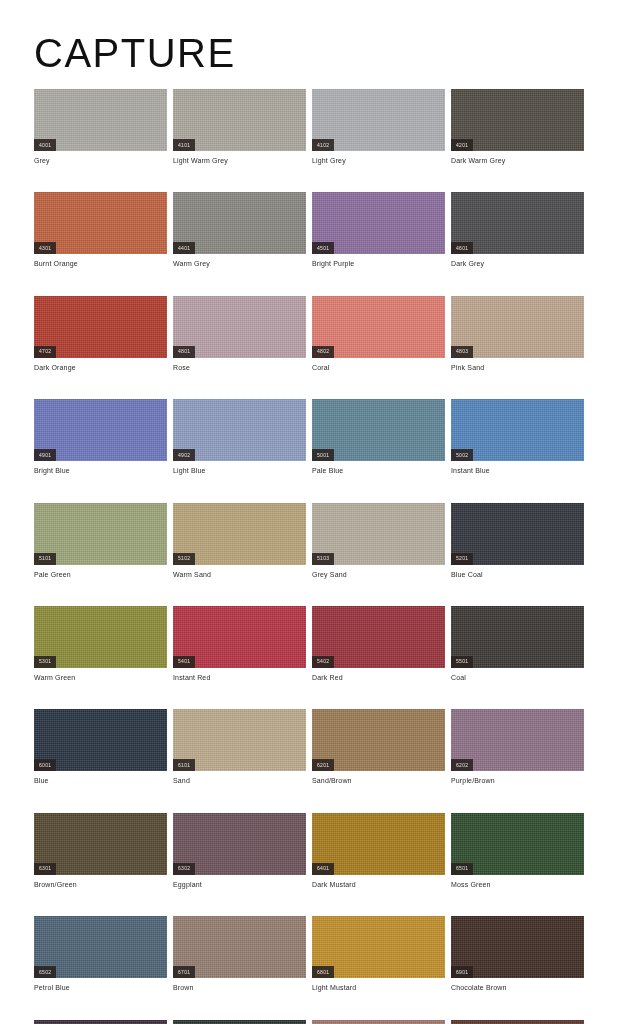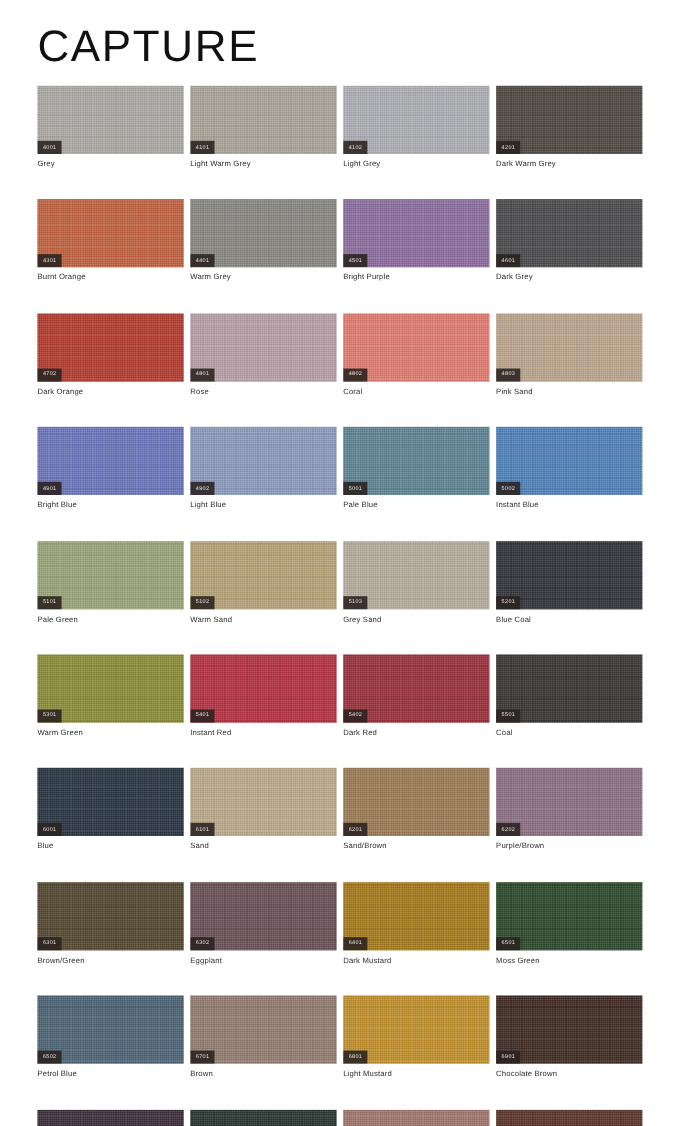--- a/index.html
+++ b/index.html
@@ -2,21 +2,21 @@
 <html><head>
 <meta charset="utf-8">
 <style>
   * { box-sizing: border-box; margin: 0; padding: 0; }
   html, body {
     width: 626px; height: 1024px;
     background: #ffffff;
     font-family: "Liberation Sans", sans-serif;
     overflow: hidden;
   }
-  .page { position: relative; width: 626px; height: 1024px; padding: 4px 34px; }
+  .page { position: relative; width: 626px; height: 1024px; padding: 15px 34px; }
 
   .title {
     font-size: 40px;
     font-weight: 300;
     letter-spacing: 1.5px;
     color: #111111;
     line-height: 1;
     padding-top: 18px;
     padding-bottom: 16px;
     font-family: "Liberation Sans", sans-serif;

